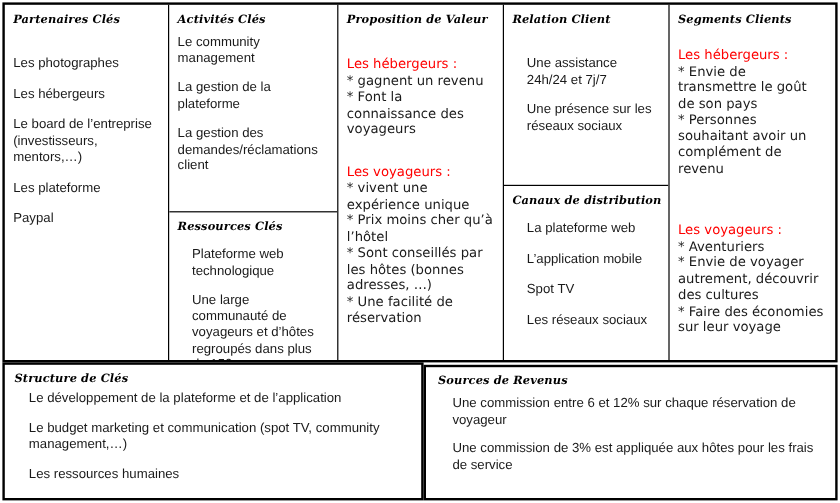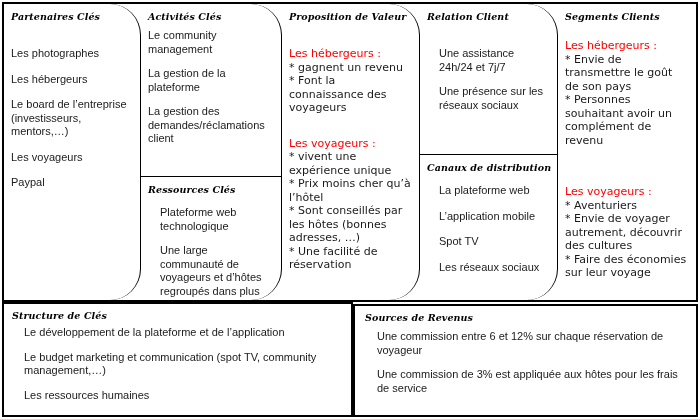--- a/index.html
+++ b/index.html
@@ -28,21 +28,20 @@
     box-sizing: border-box;
     display: flex;
     flex-direction: row;
   }
   .col {
     box-sizing: border-box;
     border-right: 1.5px solid #000000;
     display: flex;
     flex-direction: column;
     overflow: hidden;
-    border-radius: 31px;
   }
   .col:last-child { border-right: none; }
 
   .col-partenaires { width: 137px; }
   .col-activites   { width: 141px; gap: 24px; }
   .col-proposition { width: 138px; }
   .col-relation    { width: 138px; }
   .col-segments    { width: 138px; }
 
   .subcell {
@@ -132,21 +131,21 @@
 
   <div class="top-band">
 
     <div class="col col-partenaires">
       <div class="subcell" style="height:100%;">
         <div class="block-title">Partenaires Clés</div>
         <div class="pad-top-lg list-spaced">
           <p class="entry">Les photographes</p>
           <p class="entry">Les hébergeurs</p>
           <p class="entry">Le board de l’entreprise (investisseurs, mentors,…)</p>
-          <p class="entry">Les voyageurs</p>
+          <p class="entry">Les plateforme</p>
           <p class="entry">Paypal</p>
         </div>
       </div>
     </div>
 
     <div class="col col-activites">
       <div class="subcell" style="height:148px;">
         <div class="block-title">Activités Clés</div>
         <div class="pad-top-xs">
           <p class="entry">Le community management</p>

